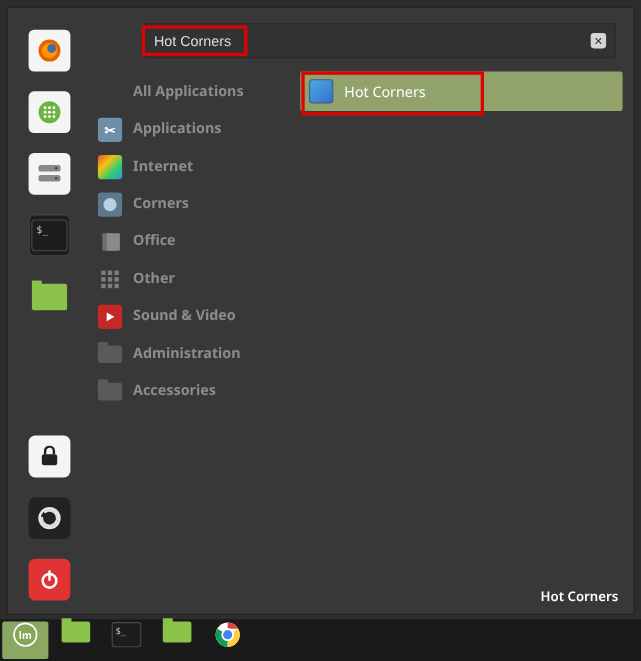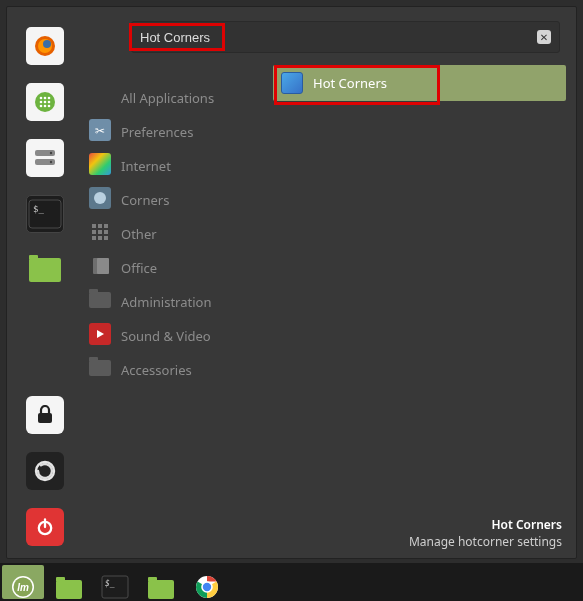--- a/index.html
+++ b/index.html
@@ -103,26 +103,27 @@
     pointer-events: none;
     z-index: 5;
   }
   .cat-list {
     padding-top: 12px;
     display: flex;
     flex-direction: column;
   }
   .cat {
     display: flex;
-    align-items: flex-end;
+    align-items: flex-start;
     gap: 10px;
     height: 34px;
     padding-left: 6px;
     color: #8c8c8c;
     cursor: pointer;
+    font-weight: bold;
   }
   .cat .ci {
     width: 22px; height: 22px;
     border-radius: 3px;
     display: flex; align-items: center; justify-content: center;
     font-size: 12px;
   }
   .apps {
     flex: 1;
     padding: 10px 10px 0 8px;
@@ -158,23 +159,22 @@
     left: 0; bottom: 0;
     width: 100%; height: 38px;
     background: #1a1a1a;
     display: flex;
     align-items: center;
     padding-left: 2px;
     gap: 4px;
   }
   .tb {
     width: 42px; height: 34px;
-    display: flex; align-items: flex-end; justify-content: center;
+    display: flex; align-items: flex-start; justify-content: center;
     border-radius: 2px;
-    font-style: italic;
   }
   .tb.active { background: #8aa862; }
   
   .ic-firefox { background:#f5f5f5; }
   .ic-apps { background:#f5f5f5; }
   .ic-drives { background:#f5f5f5; }
   .ic-term { background:#1d1d1d; border:1px solid #444; }
   .ic-files-fav { background: transparent; }
   .ic-lock { background:#f5f5f5; border-radius:6px; }
   .ic-logout { background:#222; border-radius:6px; }
@@ -279,97 +279,96 @@
       </div>
 
       <div class="cat-list" style="margin-top:44px">
 
         <div class="cat">
           <span class="ci" style="background:transparent"></span>
           <span class="lbl">All Applications</span>
         </div>
         <div class="cat">
           <span class="ci" style="background:#6f8ea8;color:#fff">✂</span>
-          <span class="lbl">Preferences</span>
+          <span class="lbl">Applications</span>
         </div>
         <div class="cat">
           <span class="ci" style="background:linear-gradient(135deg,#e74c3c,#f1c40f,#2ecc71,#3498db)"></span>
           <span class="lbl">Internet</span>
         </div>
         <div class="cat">
           <span class="ci" style="background:#5c788c">
             <svg width="16" height="16" viewBox="0 0 16 16">
                 <circle cx="8" cy="8" r="6" fill="#b9d0e0"></circle>
               </svg>
           </span>
           <span class="lbl">Corners</span>
+        </div>
+        <div class="cat">
+          <span class="ci" style="background:transparent">
+            <svg width="20" height="20" viewBox="0 0 20 20">
+                <rect x="3" y="2" width="12" height="16" rx="1" fill="#6e6e6e"></rect>
+                <rect x="7" y="2" width="12" height="16" rx="1" fill="#8a8a8a"></rect>
+              </svg>
+          </span>
+          <span class="lbl">Office</span>
         </div>
         <div class="cat">
           <span class="ci" style="background:transparent">
             <svg width="18" height="18" viewBox="0 0 18 18">
                 <g fill="#7d7d7d">
                   <rect x="1" y="1" width="4" height="4"></rect>
                   <rect x="7" y="1" width="4" height="4"></rect>
                   <rect x="13" y="1" width="4" height="4"></rect>
                   <rect x="1" y="7" width="4" height="4"></rect>
                   <rect x="7" y="7" width="4" height="4"></rect>
                   <rect x="13" y="7" width="4" height="4"></rect>
                   <rect x="1" y="13" width="4" height="4"></rect>
                   <rect x="7" y="13" width="4" height="4"></rect>
                   <rect x="13" y="13" width="4" height="4"></rect>
                 </g>
               </svg>
           </span>
           <span class="lbl">Other</span>
         </div>
         <div class="cat">
-          <span class="ci" style="background:transparent">
-            <svg width="20" height="20" viewBox="0 0 20 20">
-                <rect x="3" y="2" width="12" height="16" rx="1" fill="#6e6e6e"></rect>
-                <rect x="7" y="2" width="12" height="16" rx="1" fill="#8a8a8a"></rect>
-              </svg>
-          </span>
-          <span class="lbl">Office</span>
-        </div>
-        <div class="cat">
-          <span class="ci">
-              <div class="folder-shape"></div>
-            </span>
-          <span class="lbl">Administration</span>
-        </div>
-        <div class="cat">
           <span class="ci" style="background:#c62828">
             <svg width="12" height="12" viewBox="0 0 12 12">
                 <polygon points="3,2 10,6 3,10" fill="#fff"></polygon>
               </svg>
           </span>
           <span class="lbl">Sound &amp; Video</span>
         </div>
         <div class="cat">
           <span class="ci">
               <div class="folder-shape"></div>
             </span>
+          <span class="lbl">Administration</span>
+        </div>
+        <div class="cat">
+          <span class="ci">
+              <div class="folder-shape"></div>
+            </span>
           <span class="lbl">Accessories</span>
         </div>
       </div>
     </div>
 
     <div class="apps">
       <div class="apps-inner">
         <div class="result">
           <span class="ri"></span>
           <span class="lbl">Hot Corners</span>
         </div>
       </div>
     </div>
   </div>
 
   <div class="tooltip">
     <div class="tt-title">Hot Corners</div>
-    <div>Manage hotcorner settings</div>
   </div>
 
   <div class="redbox redbox-search"></div>
   <div class="redbox redbox-result"></div>
 </div>
 
 <div class="taskbar">
   <div class="tb active">
     <svg width="24" height="24" viewBox="0 0 24 24">
         <circle cx="12" cy="12" r="11" fill="#fff"></circle>

